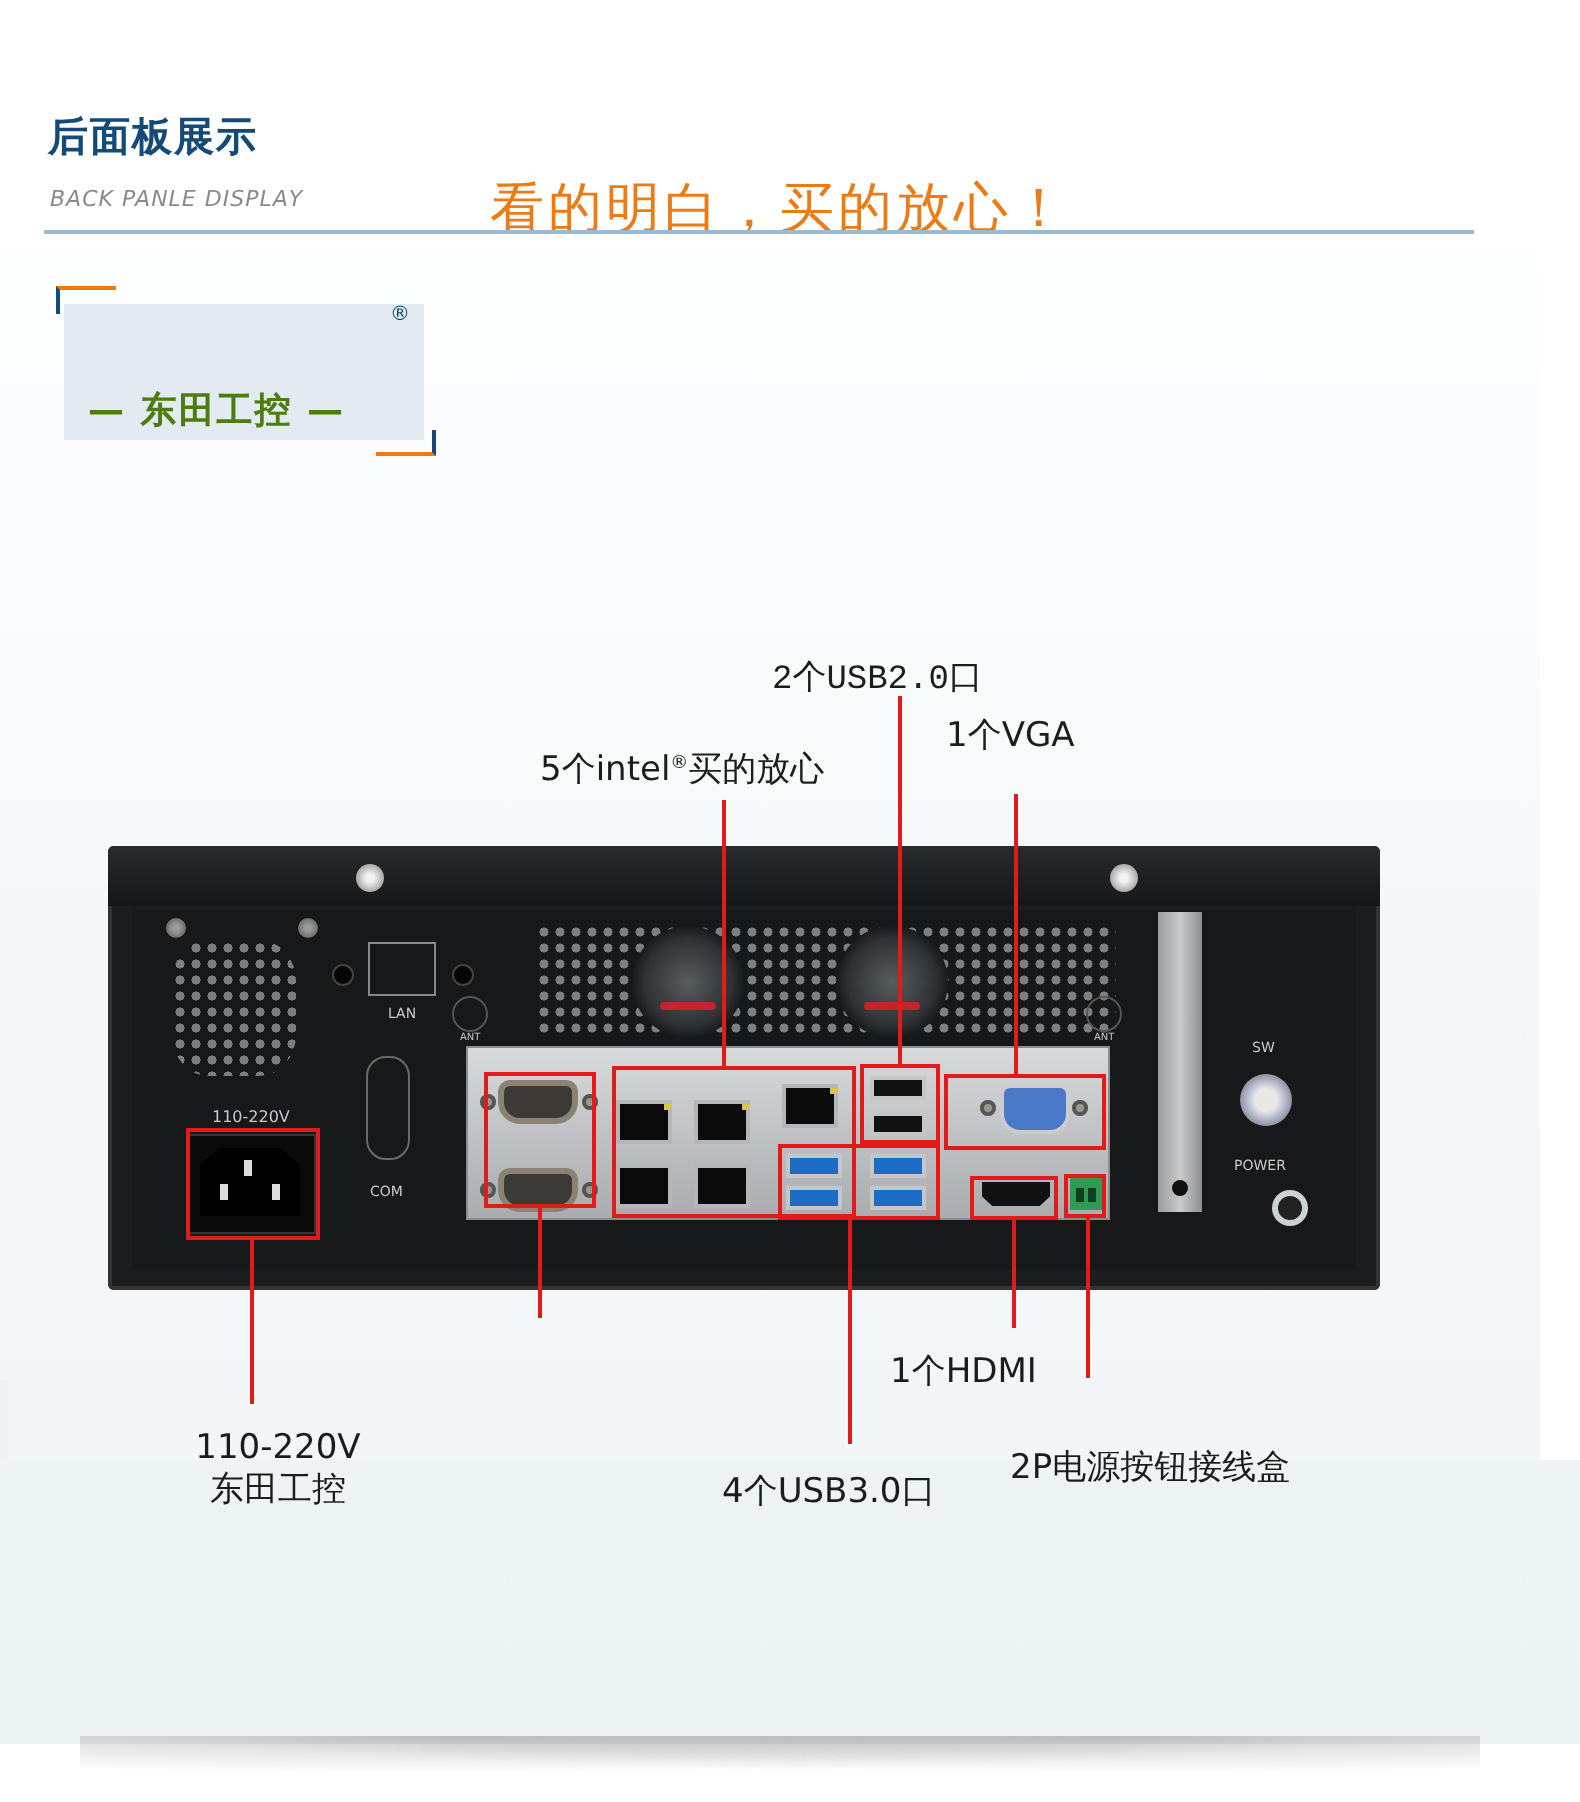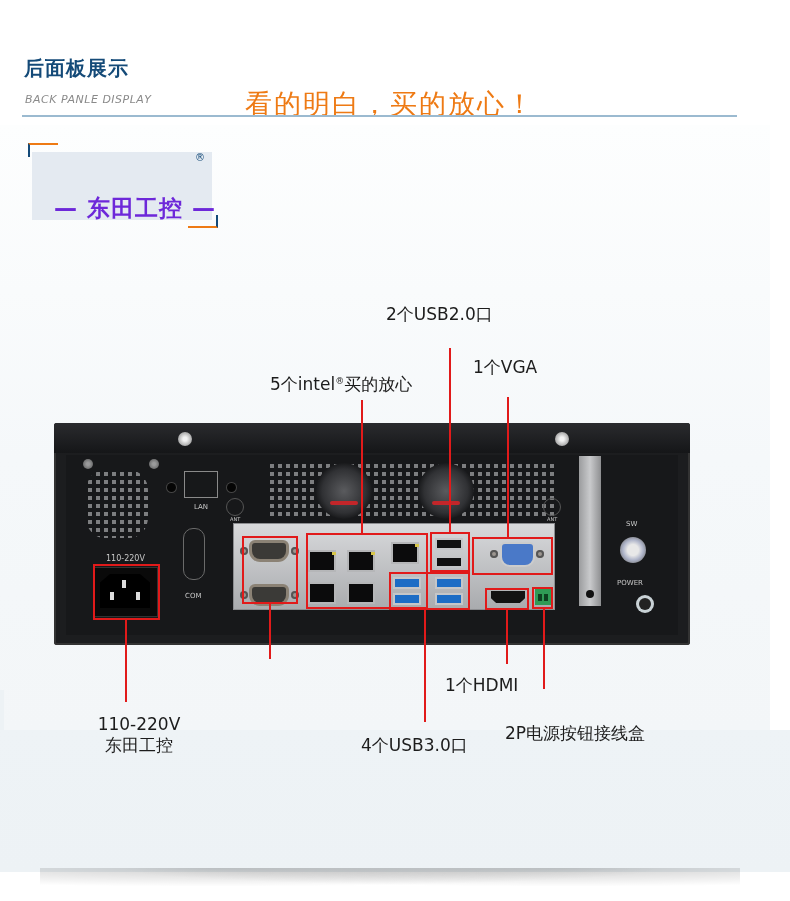--- a/index.html
+++ b/index.html
@@ -15,21 +15,21 @@
   .title-en { position: absolute; left: 25px; top: 93px; font-size: 11px; font-style: italic; color: #8a8a8a; letter-spacing: 0.5px; }
   .slogan { position: absolute; left: 245px; top: 57px; font-size: 27px; color: #ee7a14; letter-spacing: 2px; margin-top: 29px; }
   .divider { position: absolute; left: 22px; top: 115px; width: 715px; height: 2px; background: #9bbad0; }
 
   .logo { position: absolute; left: 32px; top: 152px; width: 180px; height: 68px; background: #e4eaf1; }
   .logo-corner-tl { position: absolute; left: 28px; top: 143px; width: 30px; height: 14px; border-top: 2px solid #ee7a14; border-left: 2px solid #144a78; }
   .logo-corner-br { position: absolute; left: 188px; top: 215px; width: 30px; height: 13px; border-bottom: 2px solid #ee7a14; border-right: 2px solid #144a78; }
   .logo-en { position: absolute; left: 44px; top: 157px; font-size: 25px; font-style: italic; color: #144a78; font-family: "DejaVu Sans", sans-serif; letter-spacing: 0.5px; }
   .logo-en .d { color: #ee7a14; font-weight: bold; }
   .logo-reg { position: absolute; left: 195px; top: 152px; font-size: 10px; color: #144a78; }
-  .logo-cn { position: absolute; left: 44px; top: 193px; font-size: 23px; font-weight: bold; color: #6d28d9; letter-spacing: 1px; white-space: nowrap; margin-left: 10px; }
+  .logo-cn { position: absolute; left: 44px; top: 193px; font-size: 18px; font-weight: bold; color: #4d7c0f; letter-spacing: 1px; white-space: nowrap; }
 
   
   .chassis { position: absolute; left: 54px; top: 423px; width: 636px; height: 222px; background: #1c1d1f; border-radius: 3px; box-shadow: inset 0 0 0 2px #333; }
   .chassis-top { position: absolute; left: 54px; top: 423px; width: 636px; height: 30px; background: linear-gradient(180deg,#2a2b2e,#151618); border-radius: 3px 3px 0 0; }
   .inner { position: absolute; left: 66px; top: 455px; width: 612px; height: 180px; background: #17181a; }
   .screw { position: absolute; width: 14px; height: 14px; border-radius: 50%; background: radial-gradient(circle, #f2f2f2 20%, #a8a8a8 70%, #666 100%); }
   .vent { position: absolute; background-image: radial-gradient(circle, #7d7e80 38%, transparent 42%); background-size: 8px 8px; }
   .fan { position: absolute; width: 56px; height: 56px; border-radius: 50%; background: radial-gradient(circle, #5a5b5e 0%, #303134 55%, #1a1b1d 70%); }
   .fan::after { content: ""; position: absolute; left: 14px; top: 38px; width: 28px; height: 4px; background: #c2262a; border-radius: 2px; }
   .lan-box { position: absolute; left: 184px; top: 471px; width: 34px; height: 27px; border: 1.5px solid #8a8a8a; }
@@ -170,21 +170,21 @@
 
   <div class="vline" style="left:125px;top:620px;height:82px;"></div>
   <div class="vline" style="left:269px;top:604px;height:55px;"></div>
   <div class="vline" style="left:361px;top:400px;height:133px;"></div>
   <div class="vline" style="left:449px;top:348px;height:184px;"></div>
   <div class="vline" style="left:507px;top:397px;height:140px;"></div>
   <div class="vline" style="left:424px;top:610px;height:112px;"></div>
   <div class="vline" style="left:506px;top:610px;height:54px;"></div>
   <div class="vline" style="left:543px;top:609px;height:80px;"></div>
 
-  <div class="lbl" style="left:386px;top:303px;">2个USB2.0口</div>
+  <div class="lbl" style="left:386px;top:327px;font-family:Liberation Mono, monospace;">2个USB2.0口</div>
   <div class="lbl" style="left:270px;top:373px;"><span>5个intel</span><sup class="r">®</sup><span>买的放心</span></div>
   <div class="lbl" style="left:473px;top:356px;">1个VGA</div>
   <div class="lbl center" style="left:84px;top:714px;width:110px;">
       <div>110-220V</div>
       <div>东田工控</div>
     </div>
   <div class="lbl" style="left:445px;top:674px;">1个HDMI</div>
   <div class="lbl" style="left:361px;top:734px;">4个USB3.0口</div>
   <div class="lbl" style="left:505px;top:722px;">2P电源按钮接线盒</div>
 </div>

